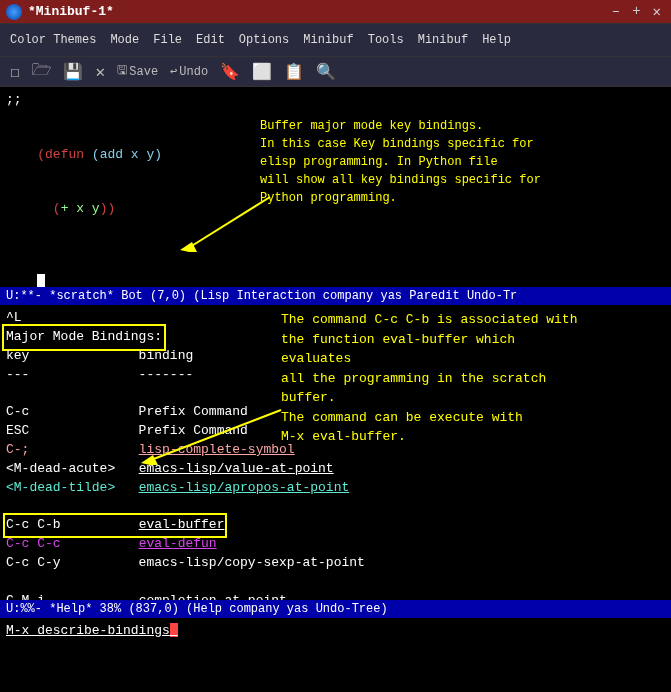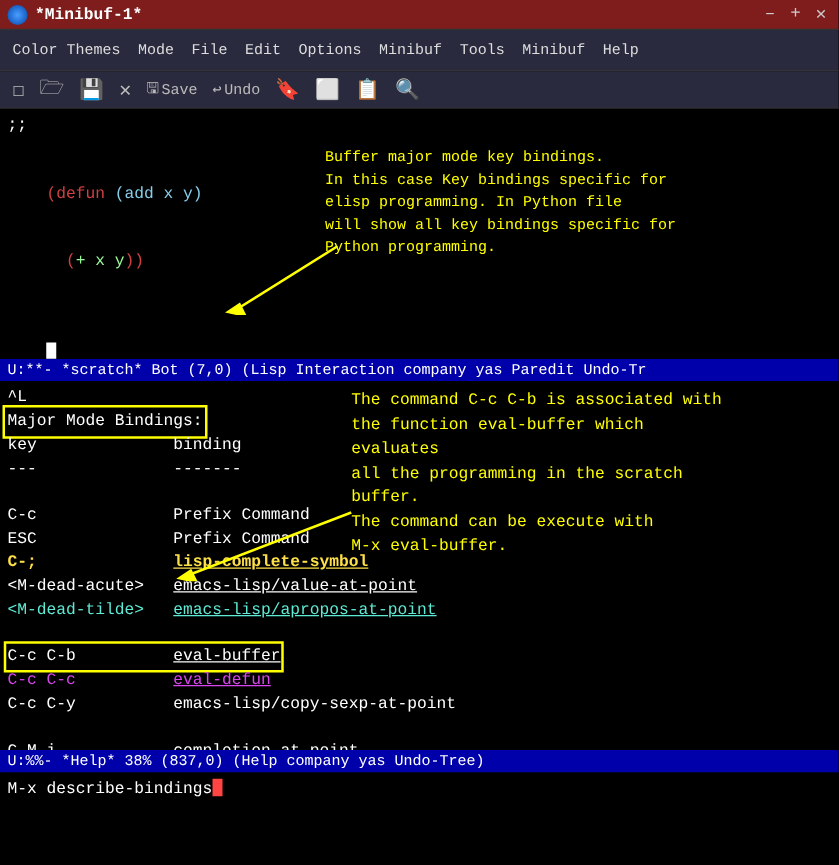--- a/index.html
+++ b/index.html
@@ -171,20 +171,21 @@
 
     
     .minibuf-line {
       background: #000;
       color: #fff;
       padding: 12px 6px;
       font-size: 13px;
       height: 20px;
       display: flex;
       align-items: center;
+      text-decoration: underline;
     }
     .minibuf-prompt { color: #fff; }
     .minibuf-cursor {
       background: #ff4444;
       color: #000;
       display: inline-block;
       width: 8px;
       height: 14px;
       vertical-align: middle;
     }
@@ -283,21 +284,21 @@
   </div>
 
   
   <div class="help-line" style="color:#fff;">^L</div>
   <div class="help-line" style="outline: 2px solid #ffff00; outline-offset:2px; display:inline-block; color:#fff;">Major Mode Bindings:</div>
   <div class="help-line" style="color:#fff;">key              binding</div>
   <div class="help-line" style="color:#fff;">---              -------</div>
   <div class="help-line">&nbsp;</div>
   <div class="help-line" style="color:#fff;">C-c              Prefix Command</div>
   <div class="help-line" style="color:#fff;">ESC              Prefix Command</div>
-  <div class="help-line" style="color:#fde047;font-weight:bold;">C-;              <span class="underline">lisp-complete-symbol</span></div>
+  <div class="help-line" style="color:#fca5a5;">C-;              <span class="underline">lisp-complete-symbol</span></div>
   <div class="help-line" style="color:#fff;">&lt;M-dead-acute&gt;   <span class="underline">emacs-lisp/value-at-point</span></div>
   <div class="help-line" style="color:#5eead4;">&lt;M-dead-tilde&gt;   <span class="underline">emacs-lisp/apropos-at-point</span></div>
   <div class="help-line">&nbsp;</div>
   <div class="help-line" style="color:#fff; outline: 2px solid #ffff00; outline-offset:1px; display:inline-block;">C-c C-b          <span class="underline">eval-buffer</span></div>
   <div class="help-line" style="color:#d946ef;">C-c C-c          <span class="underline">eval-defun</span></div>
   <div class="help-line" style="color:#fff;">C-c C-y          emacs-lisp/copy-sexp-at-point</div>
   <div class="help-line">&nbsp;</div>
   <div class="help-line" style="color:#fff;">C-M-i            <span class="underline">completion-at-point</span></div>
   
   

